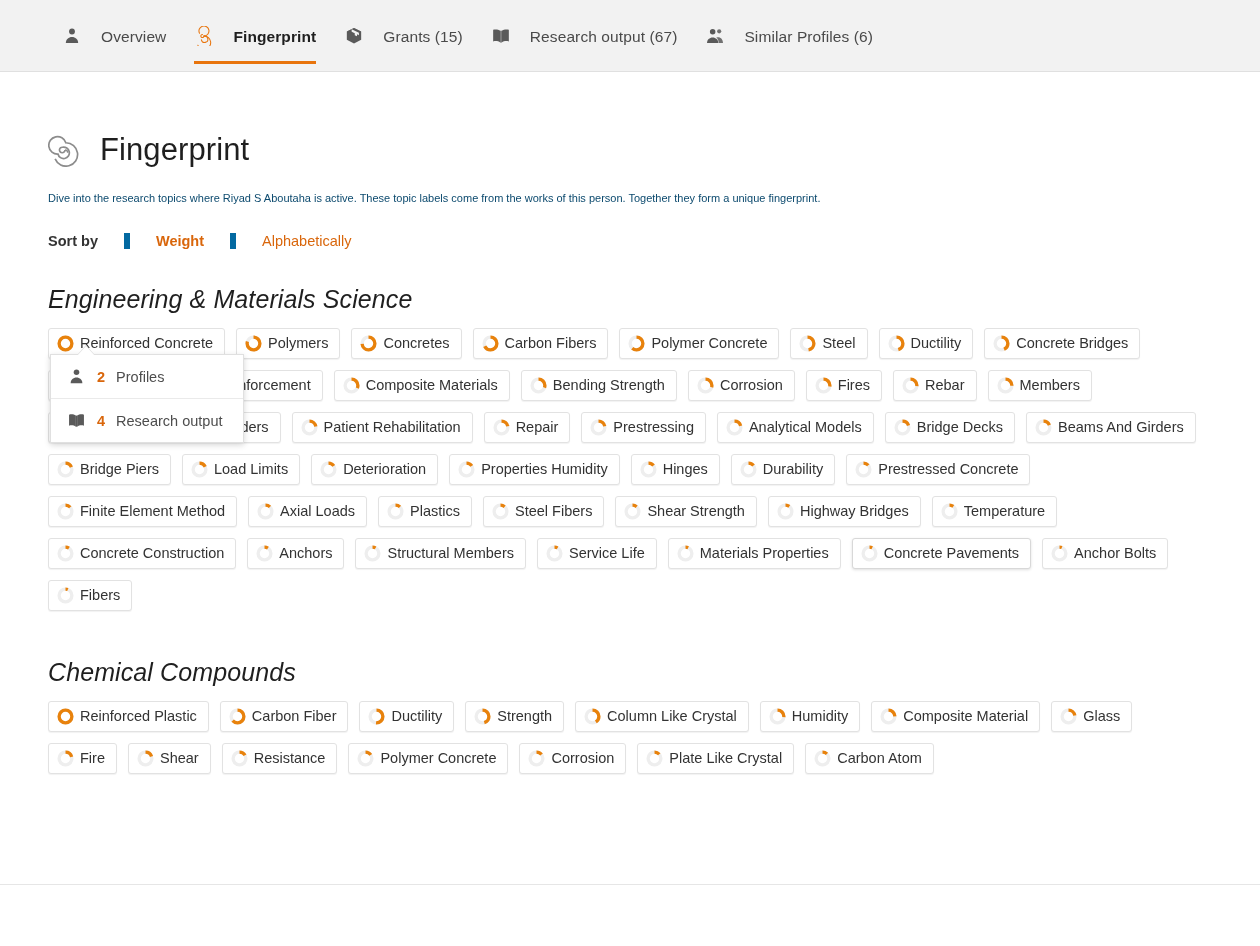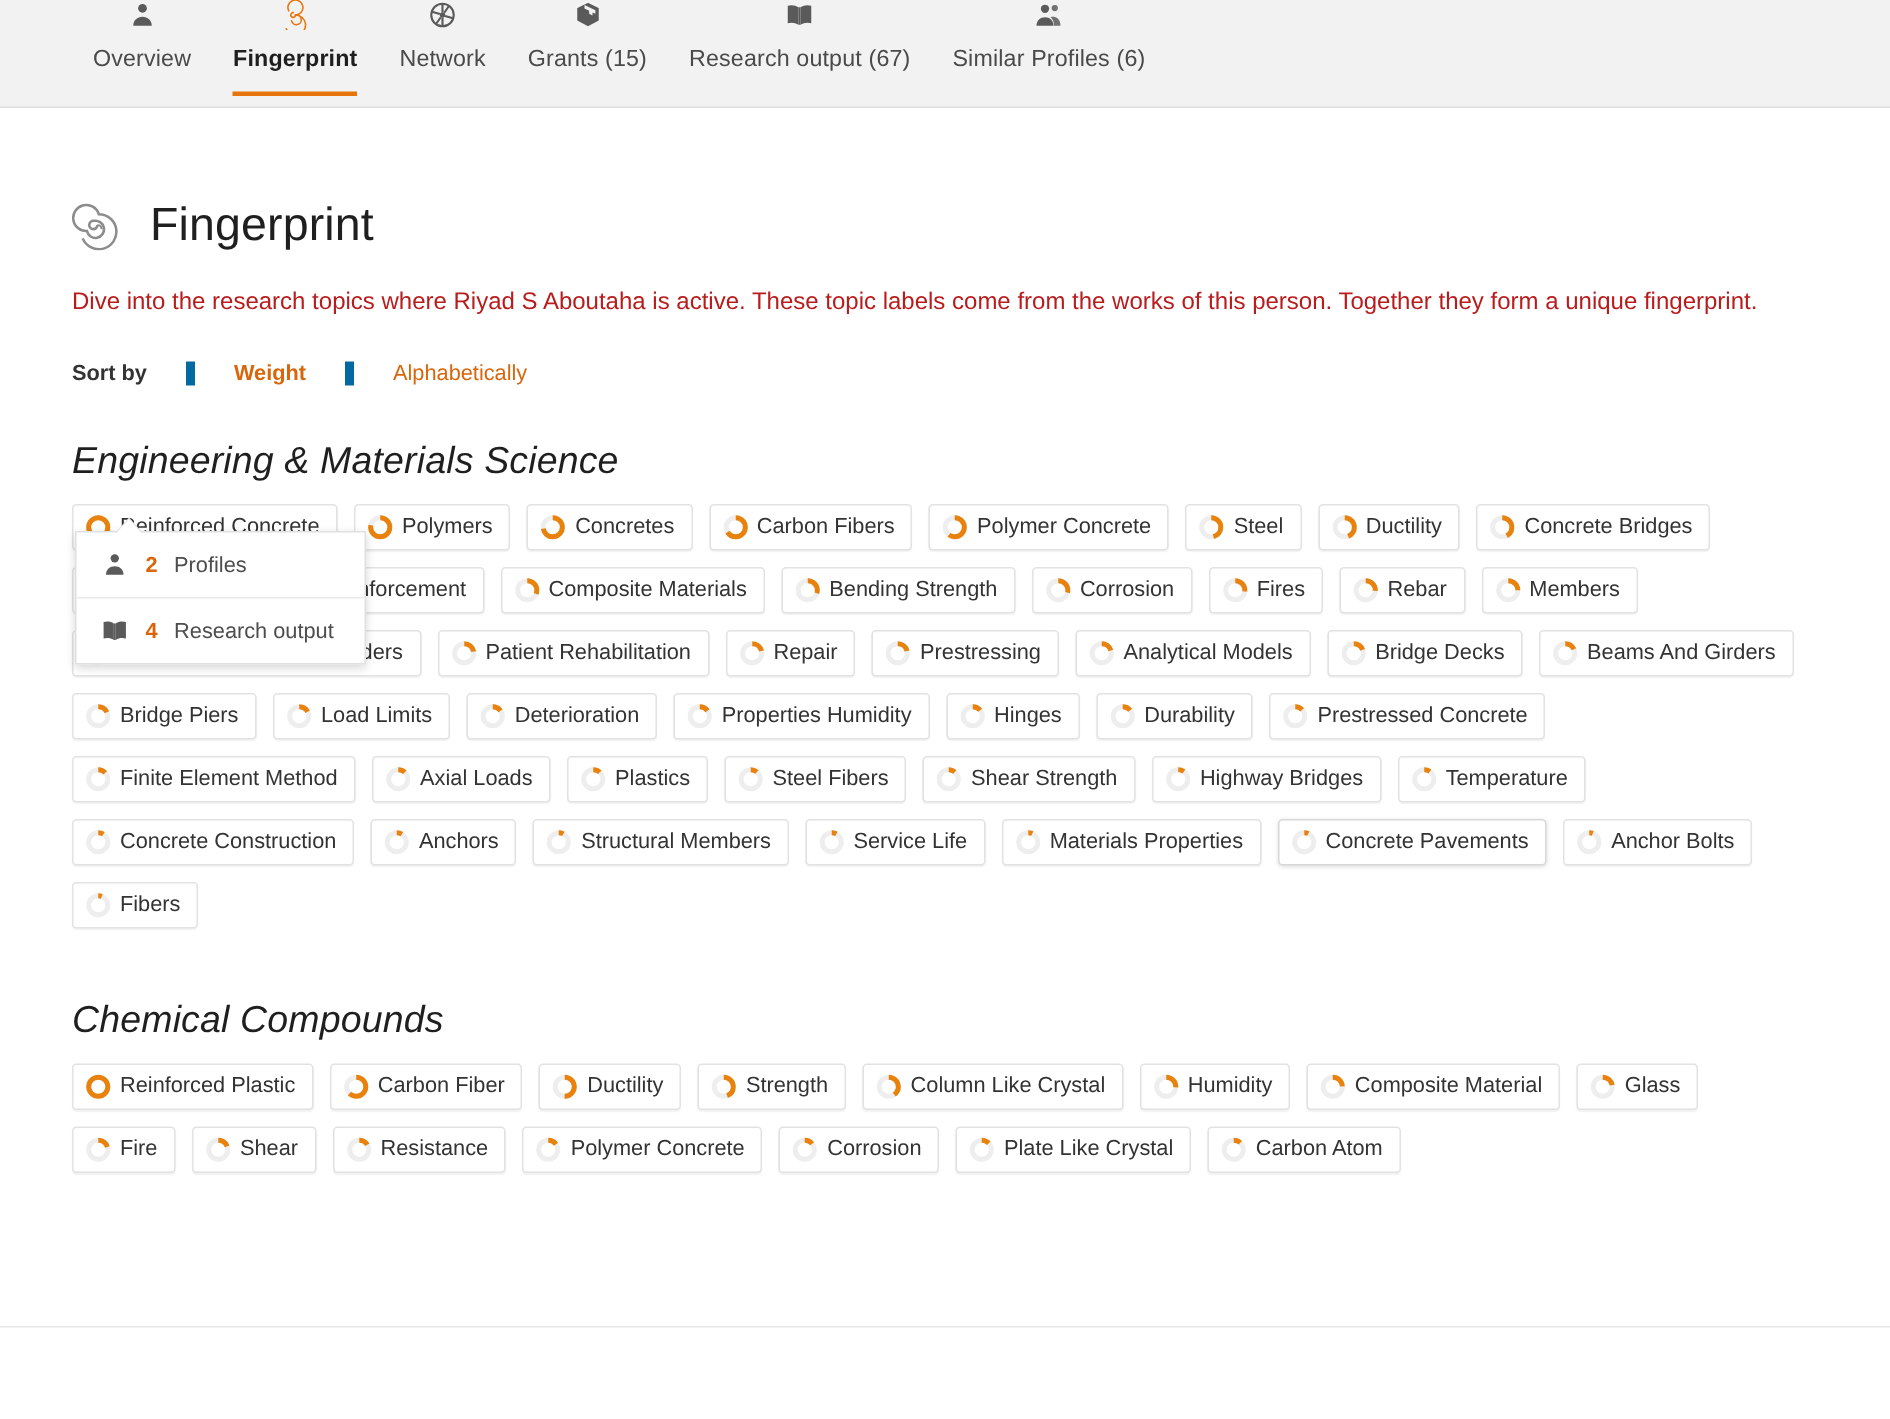--- a/index.html
+++ b/index.html
@@ -19,27 +19,26 @@
     height: 72px;
     background: #f2f2f2;
     border-bottom: 1px solid #e0e0e0;
     display: flex;
     align-items: flex-start;
     padding: 0 0 0 48px;
   }
   .tab {
     display: flex;
     align-items: center;
-    gap: 9px;
+    gap: 19px;
     height: 71px;
     padding: 0 14px;
     cursor: pointer;
     position: relative;
     text-decoration: none;
-    flex-direction: column;
   }
   .tab .tab-label {
     font-size: 15.5px;
     color: #4a4a4a;
     letter-spacing: .1px;
     white-space: nowrap;
     padding-top: 2px;
   }
   .tab.active .tab-label { color: #1f1f1f; font-weight: bold; }
   .tab.active::after {
@@ -67,23 +66,23 @@
   .title-icon { width: 34px; height: 34px; flex: 0 0 auto; }
   .page-title {
     font-size: 31px;
     color: #1f1f1f;
     font-weight: normal;
     margin: 0;
     letter-spacing: .1px;
   }
   .intro {
     margin: 22px 0 0 0;
-    font-size: 16px;
+    font-size: 11px;
     line-height: 1.55;
-    color: #b91c1c;
+    color: #0c4a6e;
     max-width: 1170px;
   }
 
   .sortbar {
     margin-top: 26px;
     display: flex;
     align-items: center;
     font-size: 14.5px;
   }
   .sortbar .sort-label {
@@ -206,30 +205,20 @@
         <svg viewBox="0 0 24 24" width="20" height="20">
           <g fill="none" stroke="#e8740c" stroke-width="1.25" stroke-linecap="round">
             <path d="M12 12 a1.9 1.9 0 1 1 -1.8 -1.9"></path>
             <path d="M12 12 a3.9 3.9 0 1 1 -3.1 4.6"></path>
             <path d="M12 12 a6 6 0 1 0 -5.4 -3.3"></path>
             <path d="M12 12 a8 8 0 1 1 -7.4 11"></path>
           </g>
         </svg>
       </span>
       <span class="tab-label">Fingerprint</span>
-    </a>
-    <a class="tab">
-      <span class="tab-icon">
-        <svg viewBox="0 0 24 24" width="20" height="20">
-          <circle cx="12" cy="12" r="9" fill="none" stroke="#5a5a5a" stroke-width="1.7"></circle>
-          <circle cx="12" cy="12" r="2.2" fill="#5a5a5a"></circle>
-          <path d="M12 3.2 L12 9.8 M12 14.2 L12 20.8 M3.6 9.4 L9.9 11.2 M14.1 12.8 L20.4 14.6 M6.7 19.4 L10.6 13.8 M13.4 10.2 L17.3 4.6" stroke="#5a5a5a" stroke-width="1.7"></path>
-        </svg>
-      </span>
-      <span class="tab-label">Network</span>
     </a>
     <a class="tab">
       <span class="tab-icon">
         <svg viewBox="0 0 24 24" width="20" height="20">
           <path d="M12 2.4 20.6 6.6 20.6 16.4 12 21 3.4 16.4 3.4 6.6z" fill="#5a5a5a"></path>
           <path d="M12 2.4 20.6 6.6 12 10.6 3.4 6.6z" fill="#5a5a5a" opacity=".75"></path>
           <path d="M9.2 4 17.9 8.2 17.9 11 15.6 9.9 15.6 12.4 12.9 11 12.9 8.6 9.2 6.8z" fill="#f2f2f2"></path>
         </svg>
       </span>
       <span class="tab-label">Grants (15)</span>

